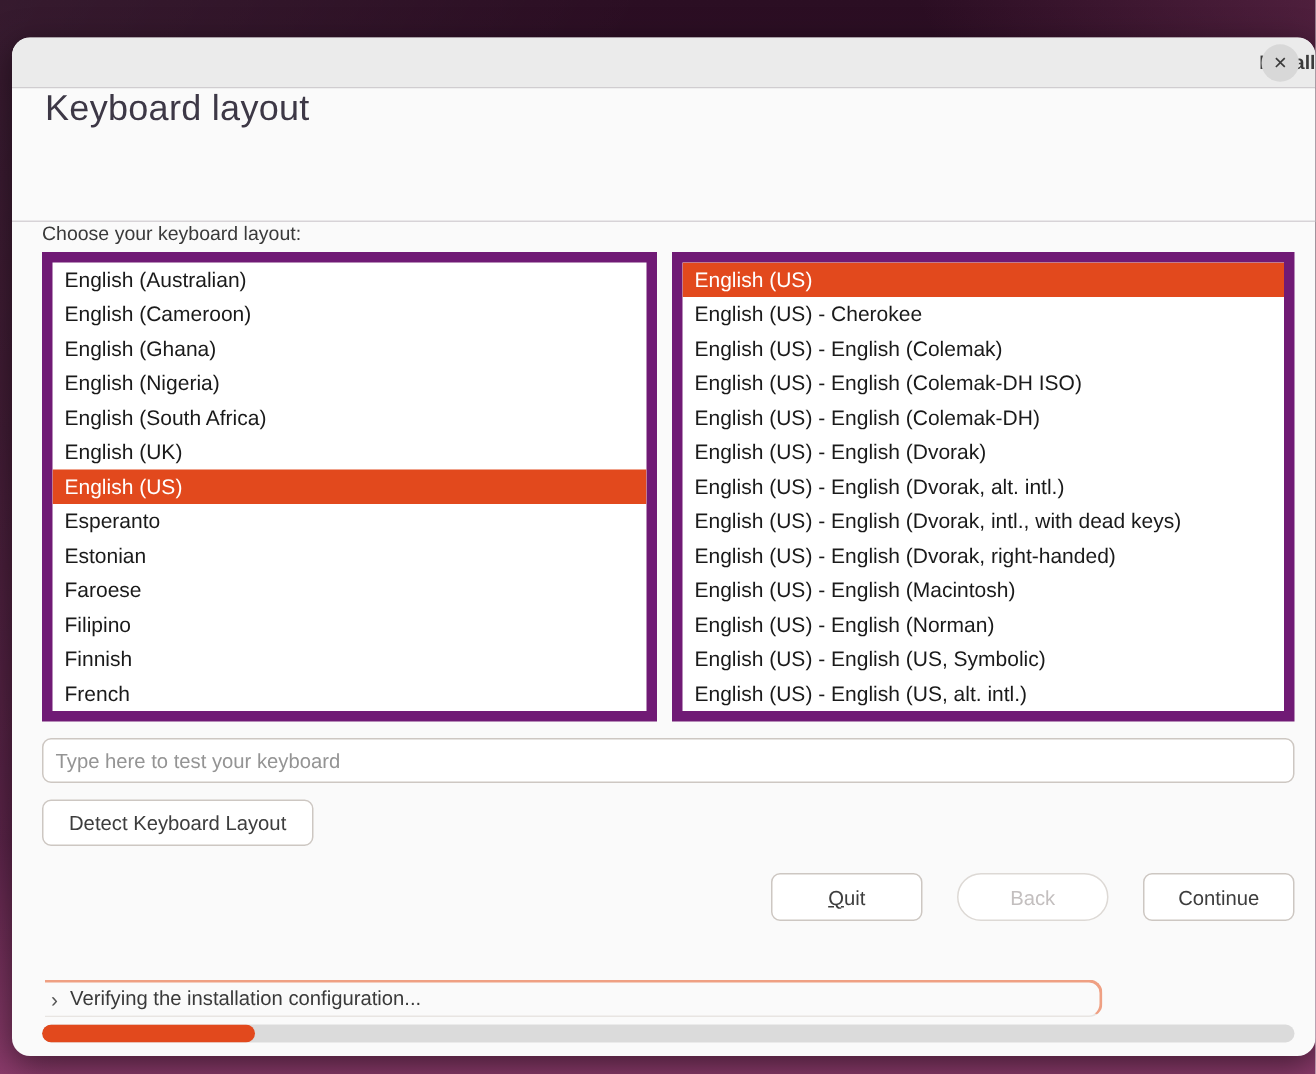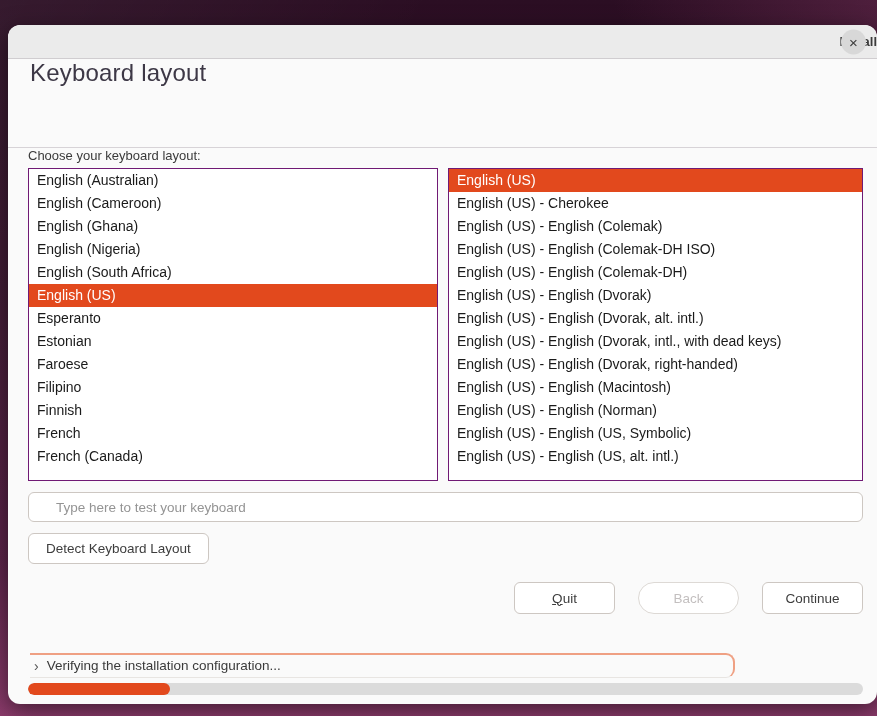--- a/index.html
+++ b/index.html
@@ -32,33 +32,33 @@
   }
   .header {
     height:89px; border-bottom:1px solid #d7d3d7;
     display:flex; align-items:flex-start; padding:0 22px; background:#fafafa;
   }
   .header h1 { font-size:24px; font-weight:500; color:#3d3846; letter-spacing:0.2px; }
   .main { padding:0 14px 0 20px; }
   .choose-label { margin-top:0; font-size:13px; color:#3a3a3a; }
   .lists { display:flex; gap:10px; margin-top:5px; height:313px; }
   .list {
-    background:#ffffff; border:1px solid #701a75; overflow:hidden; height:100%;
+    background:#ffffff; border:7px solid #701a75; overflow:hidden; height:100%;
   }
   .list-left { width:410px; }
   .list-right { flex:1; }
   .row {
     height:23px; line-height:23px; padding-left:8px; font-size:14px;
     color:#1a1a1a; white-space:nowrap; cursor:default;
   }
   .row.selected { background:#e2491d; color:#ffffff; }
   .test-input {
     display:block; margin-top:11px; width:100%; height:30px;
     border:1px solid #cdc7c2; border-radius:6px; background:#ffffff;
-    padding:0 27px; font-size:13.5px; color:#333;
+    padding:0 8px; font-size:13.5px; color:#333;
     font-family:"Liberation Sans", sans-serif; outline:none;
   }
   .test-input::placeholder { color:#949494; opacity:1; }
   .detect-btn {
     margin-top:11px; height:31px; padding:0 17px;
     border:1px solid #cdc7c2; border-radius:6px; background:#ffffff;
     font-size:13.5px; color:#3d3d3d; cursor:pointer;
     font-family:"Liberation Sans", sans-serif;
   }
   .nav { display:flex; justify-content:flex-end; gap:23px; margin-top:18px; }
@@ -103,20 +103,21 @@
 
     <div class="choose-label">Choose your keyboard layout:</div>
 
     <div class="lists">
       <div class="list list-left">
         <div class="row">English (Australian)</div>
         <div class="row">English (Cameroon)</div>
         <div class="row">English (Ghana)</div>
         <div class="row">English (Nigeria)</div>
         <div class="row">English (South Africa)</div>
+        <div class="row">English (UK)</div>
         <div class="row selected">English (US)</div>
         <div class="row">Esperanto</div>
         <div class="row">Estonian</div>
         <div class="row">Faroese</div>
         <div class="row">Filipino</div>
         <div class="row">Finnish</div>
         <div class="row">French</div>
         <div class="row">French (Canada)</div>
       </div>
       <div class="list list-right">

